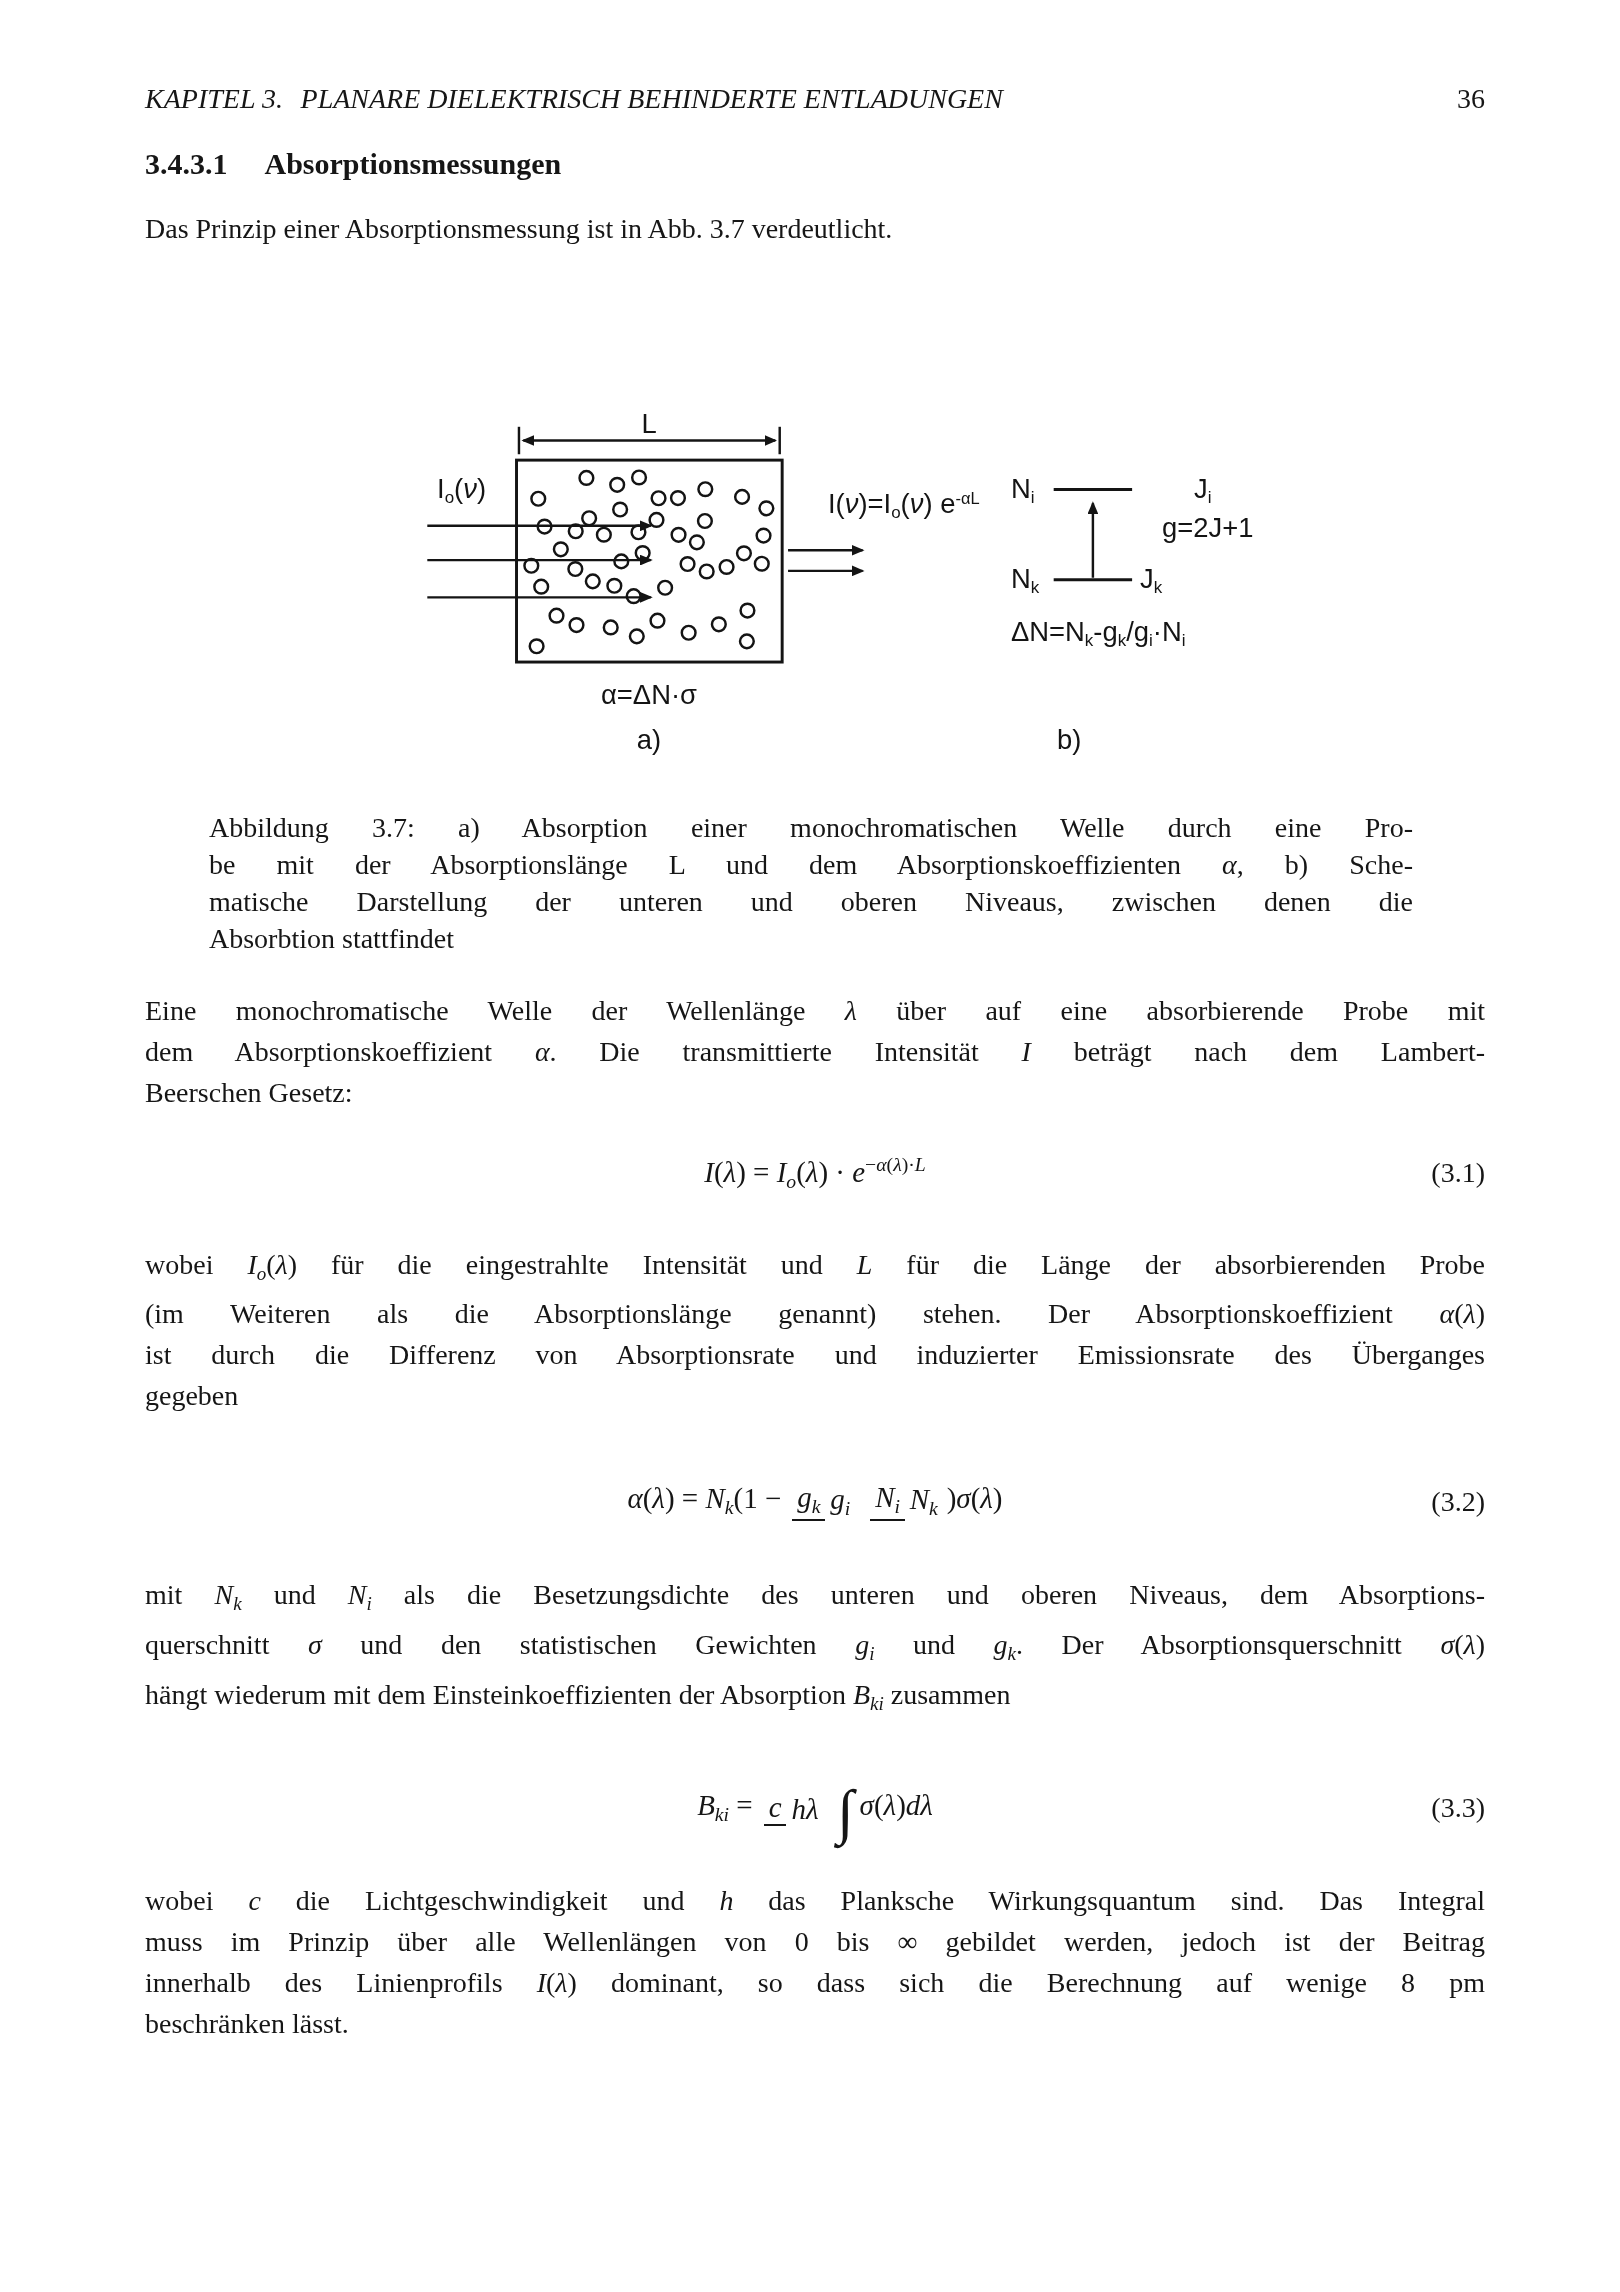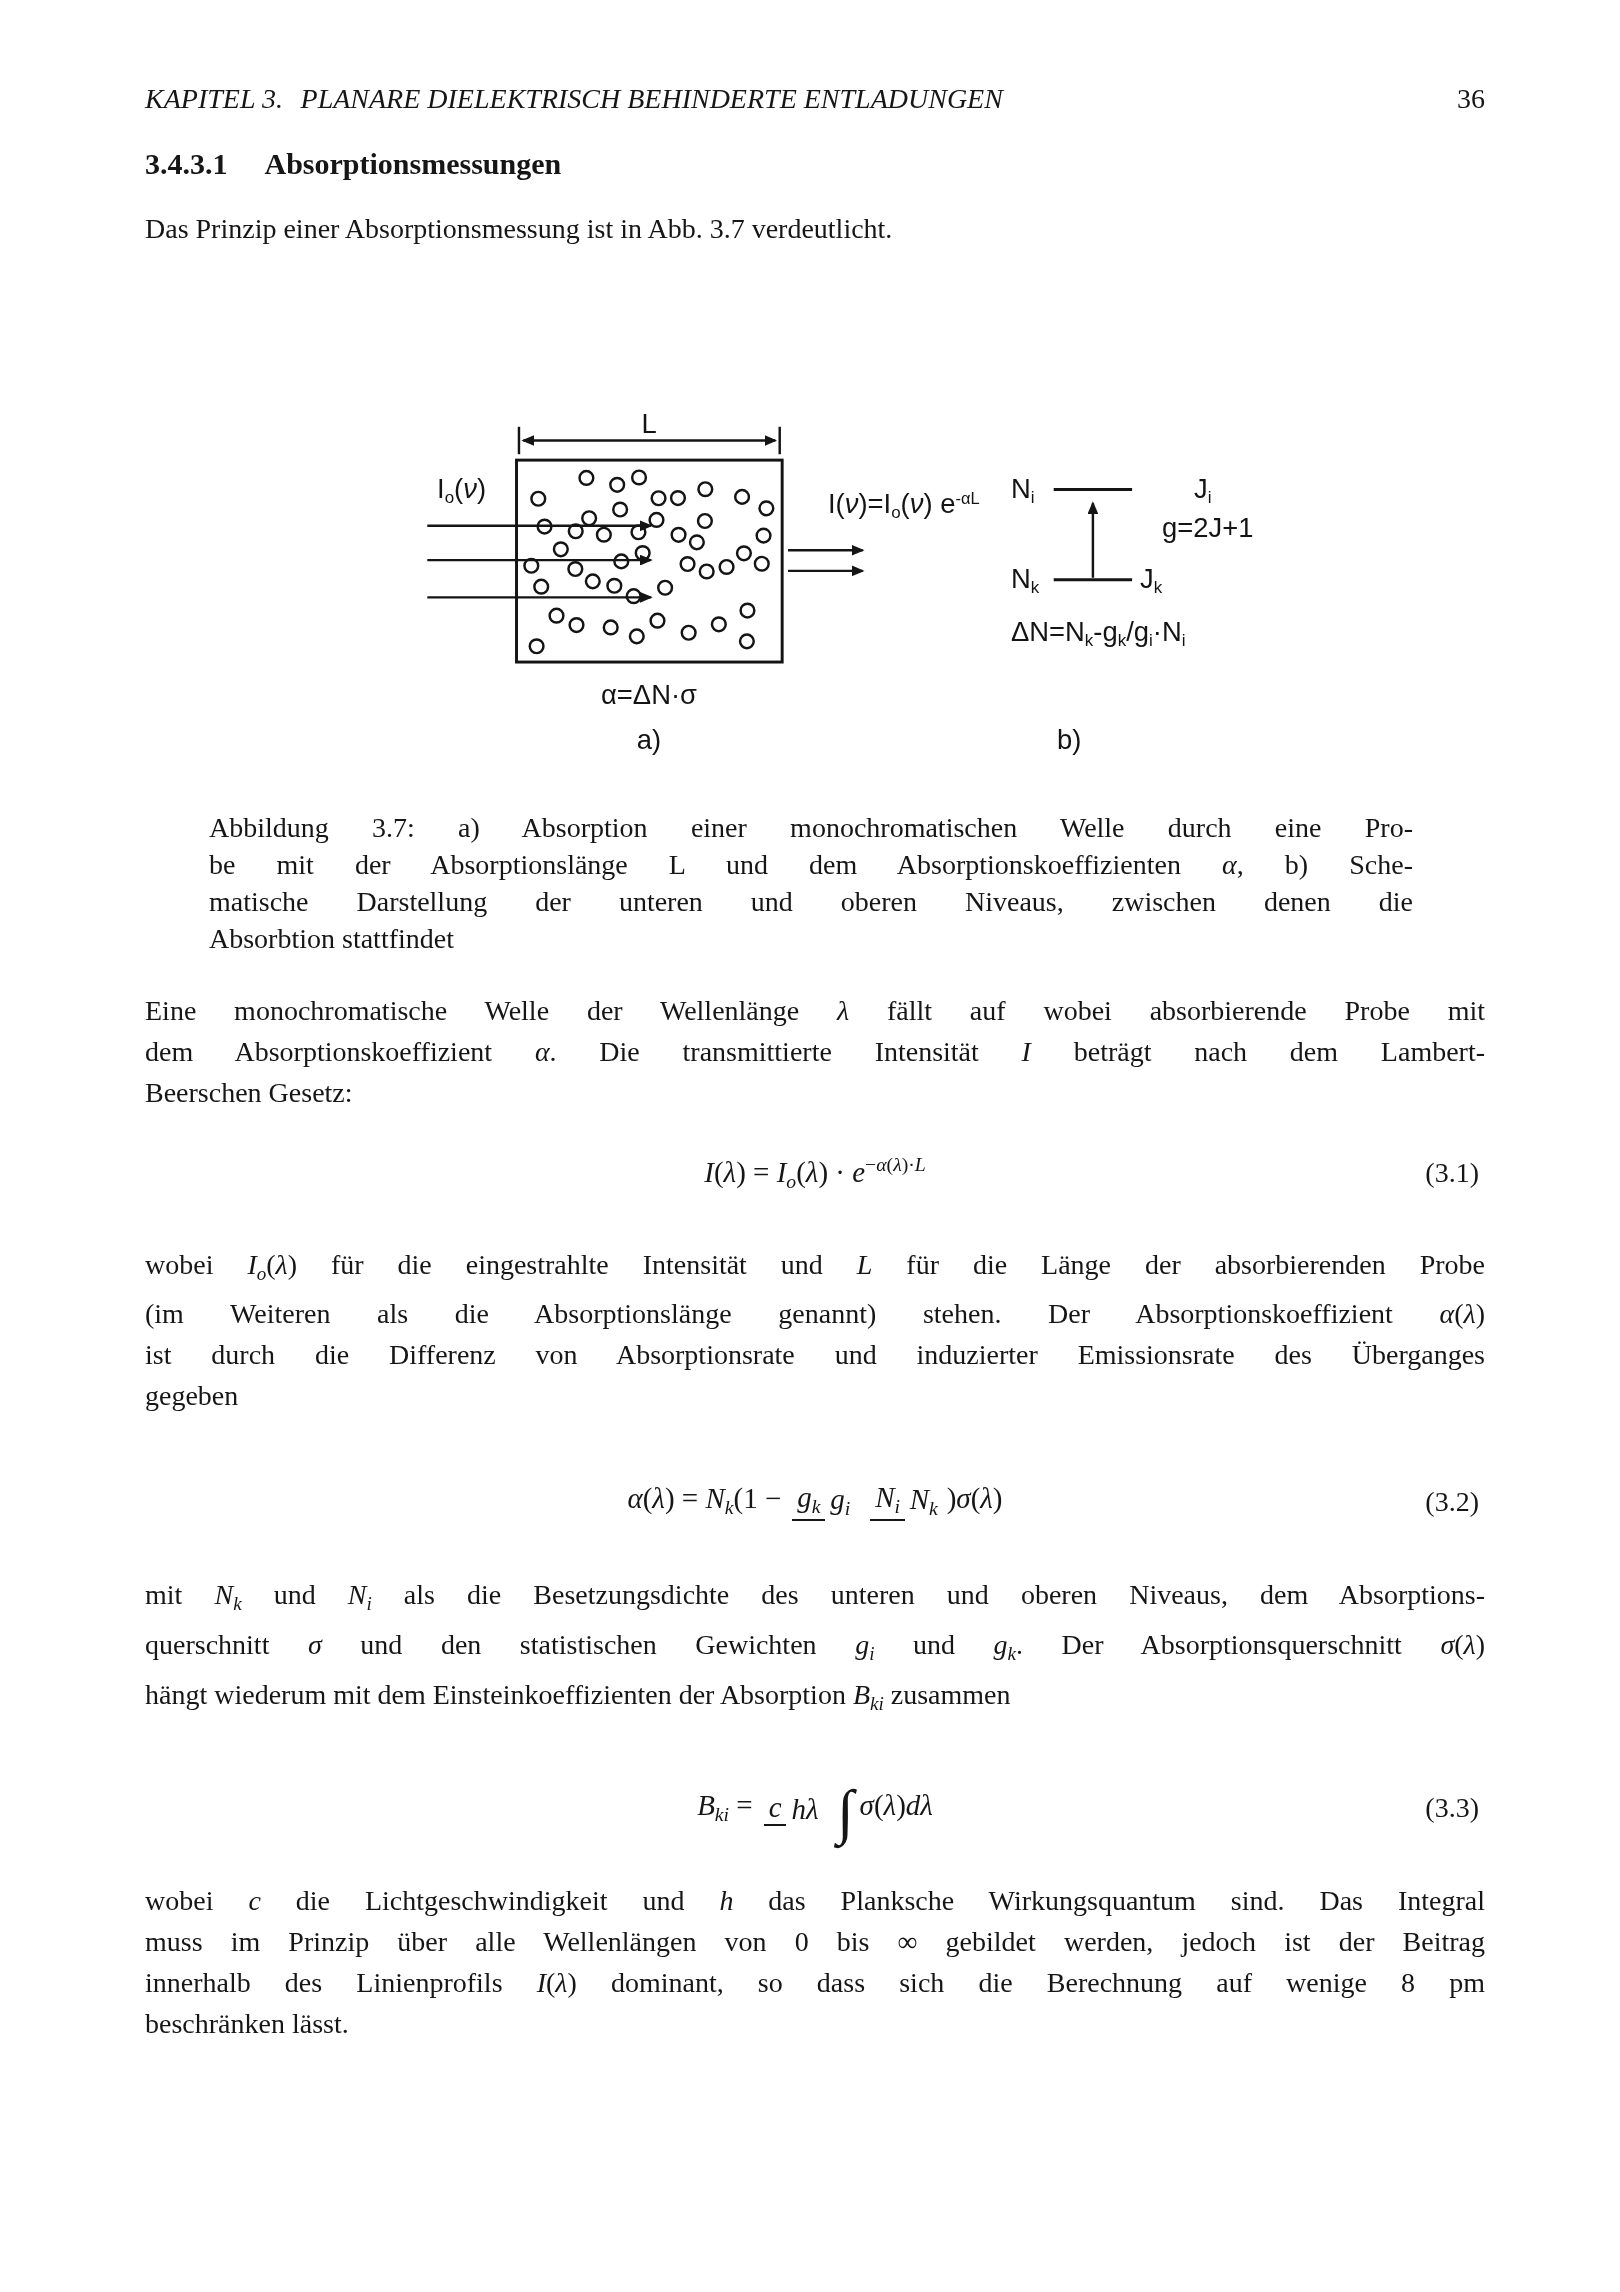--- a/index.html
+++ b/index.html
@@ -31,21 +31,21 @@
              font-size:27.4px;line-height:29px;color:#141414;white-space:nowrap;}
   .fig-label .s{font-style:normal;font-size:0.62em;vertical-align:-0.32em;}
   .fig-label sup{font-size:0.6em;vertical-align:0.55em;}
   .fig-label .m{font-style:italic;}
   .ctr{text-align:center;}
   
   .caption{margin-top:40px;margin-left:64px;margin-right:72px;line-height:37px;}
   
   .eqrow{position:relative;display:flex;align-items:center;justify-content:center;}
   .eqrow .eq-body{white-space:pre;font-size:29px;}
-  .eqrow .eq-num{position:absolute;right:6px;top:50%;transform:translateY(-50%);font-size:28px;}
+  .eqrow .eq-num{position:absolute;right:0;top:50%;transform:translateY(-50%);font-size:28px;}
   .eq1{margin-top:29px;height:63px;}
   .eq2{margin-top:27.4px;height:116px;}
   .eq3{margin-top:25.5px;height:118px;}
   .frac{display:inline-flex;flex-direction:row;text-align:center;vertical-align:middle;margin:0 3.9px;}
   .frac .num{display:block;border-bottom:2.5px solid #161616;padding:0 4.9px 2px;line-height:1.05;}
   .frac .den{display:block;padding:2px 4.9px 0;line-height:1.05;}
   .int{font-size:2.1em;font-style:normal;vertical-align:-0.28em;line-height:0;margin:0 5.9px 0 9.8px;}
   .p1{margin-top:33px;} .p2{margin-top:39px;} .p3{margin-top:14.7px;} .p4{margin-top:12.7px;}
 </style>
 </head>
@@ -159,21 +159,21 @@
   </div>
 
   <div class="tblock caption">
       <div class="tline just"><span class="t">Abbildung 3.7: a) Absorption einer monochromatischen Welle durch eine Pro-</span></div>
       <div class="tline just"><span class="t">be mit der Absorptionslänge L und dem Absorptionskoeffizienten </span><span class="m">α</span><span class="t">, b) Sche-</span></div>
       <div class="tline just"><span class="t">matische Darstellung der unteren und oberen Niveaus, zwischen denen die</span></div>
       <div class="tline"><span class="t">Absorbtion stattfindet</span></div>
     </div>
 
   <div class="tblock p1">
-      <div class="tline just"><span class="t">Eine monochromatische Welle der Wellenlänge </span><span class="m">λ</span><span class="t"> fällt auf wobei absorbierende Probe mit</span></div>
+      <div class="tline just"><span class="t">Eine monochromatische Welle der Wellenlänge </span><span class="m">λ</span><span class="t"> über auf eine absorbierende Probe mit</span></div>
       <div class="tline just"><span class="t">dem Absorptionskoeffizient </span><span class="m">α</span><span class="t">. Die transmittierte Intensität </span><span class="m">I</span><span class="t"> beträgt nach dem Lambert-</span></div>
       <div class="tline"><span class="t">Beerschen Gesetz:</span></div>
     </div>
 
   <div class="eqrow eq1">
     <span class="eq-body"><span class="m">I</span><span class="t">(</span><span class="m">λ</span><span class="t">) = </span><span class="m">I</span><span class="s">o</span><span class="t">(</span><span class="m">λ</span><span class="t">) · </span><span class="m">e</span><sup><span class="t">−</span><span class="m">α</span><span class="t">(</span><span class="m">λ</span><span class="t">)·</span><span class="m">L</span></sup></span>
     <span class="eq-num">(3.1)</span>
   </div>
 
   <div class="tblock p2">

